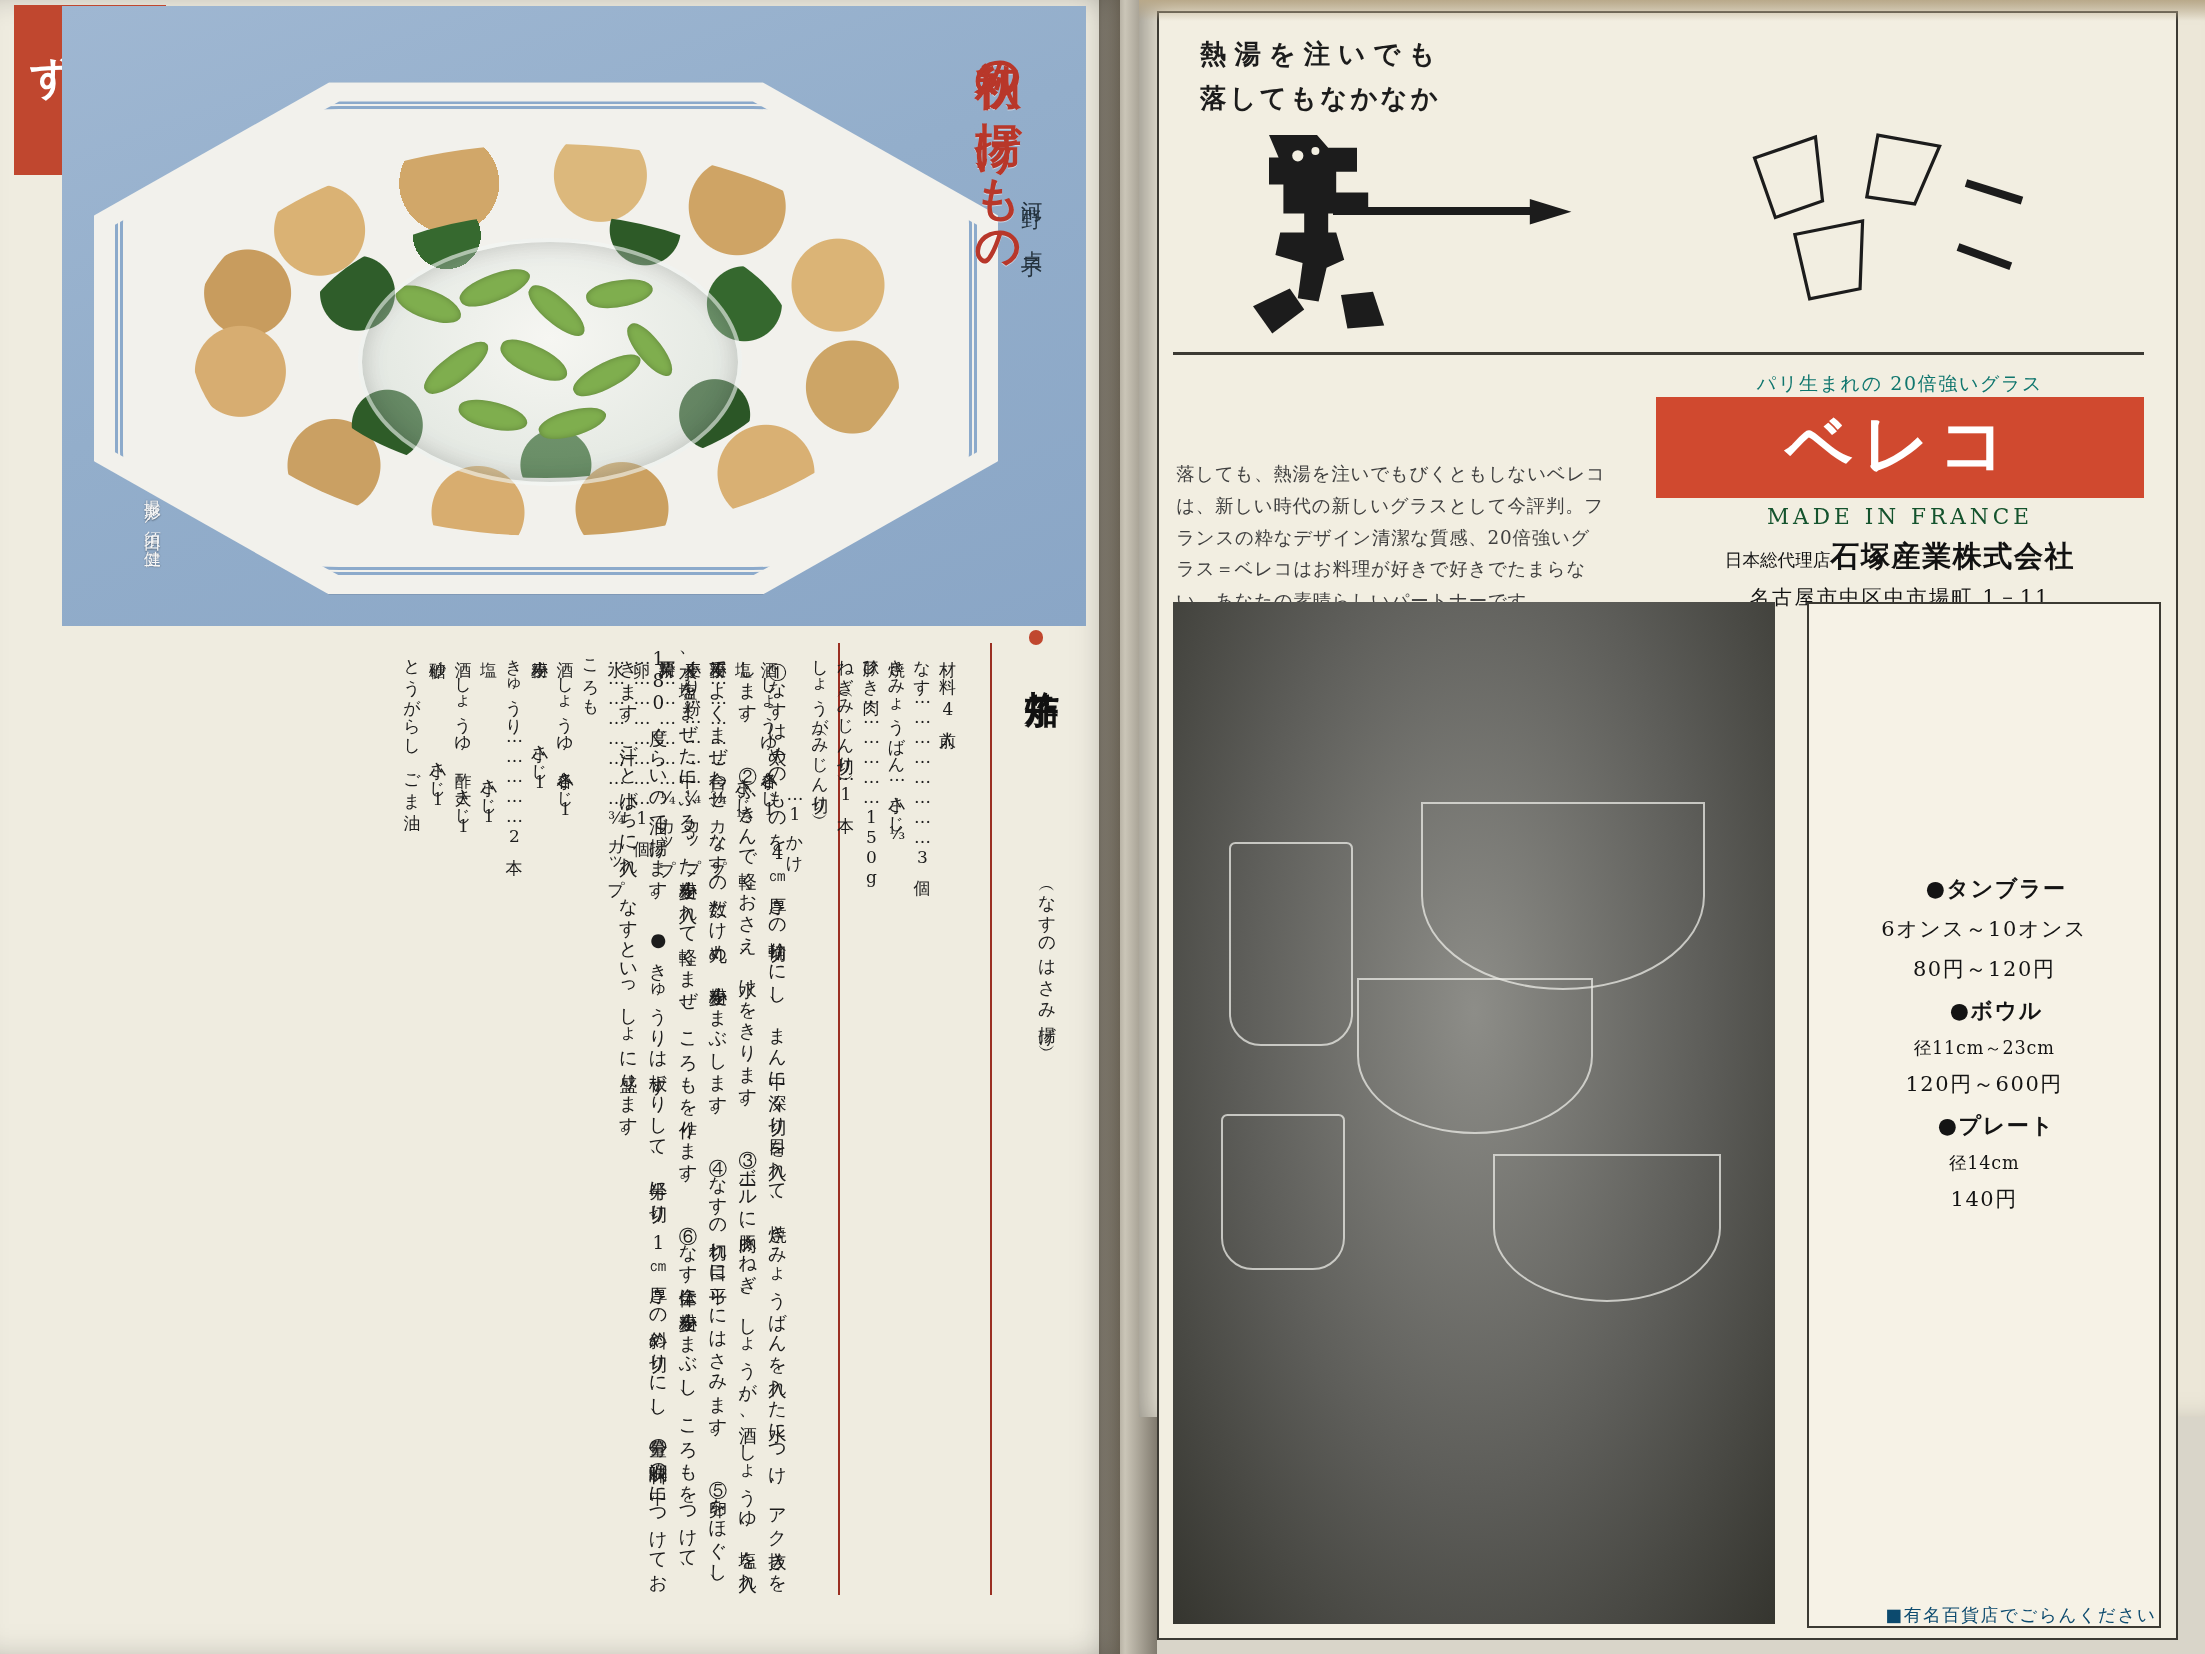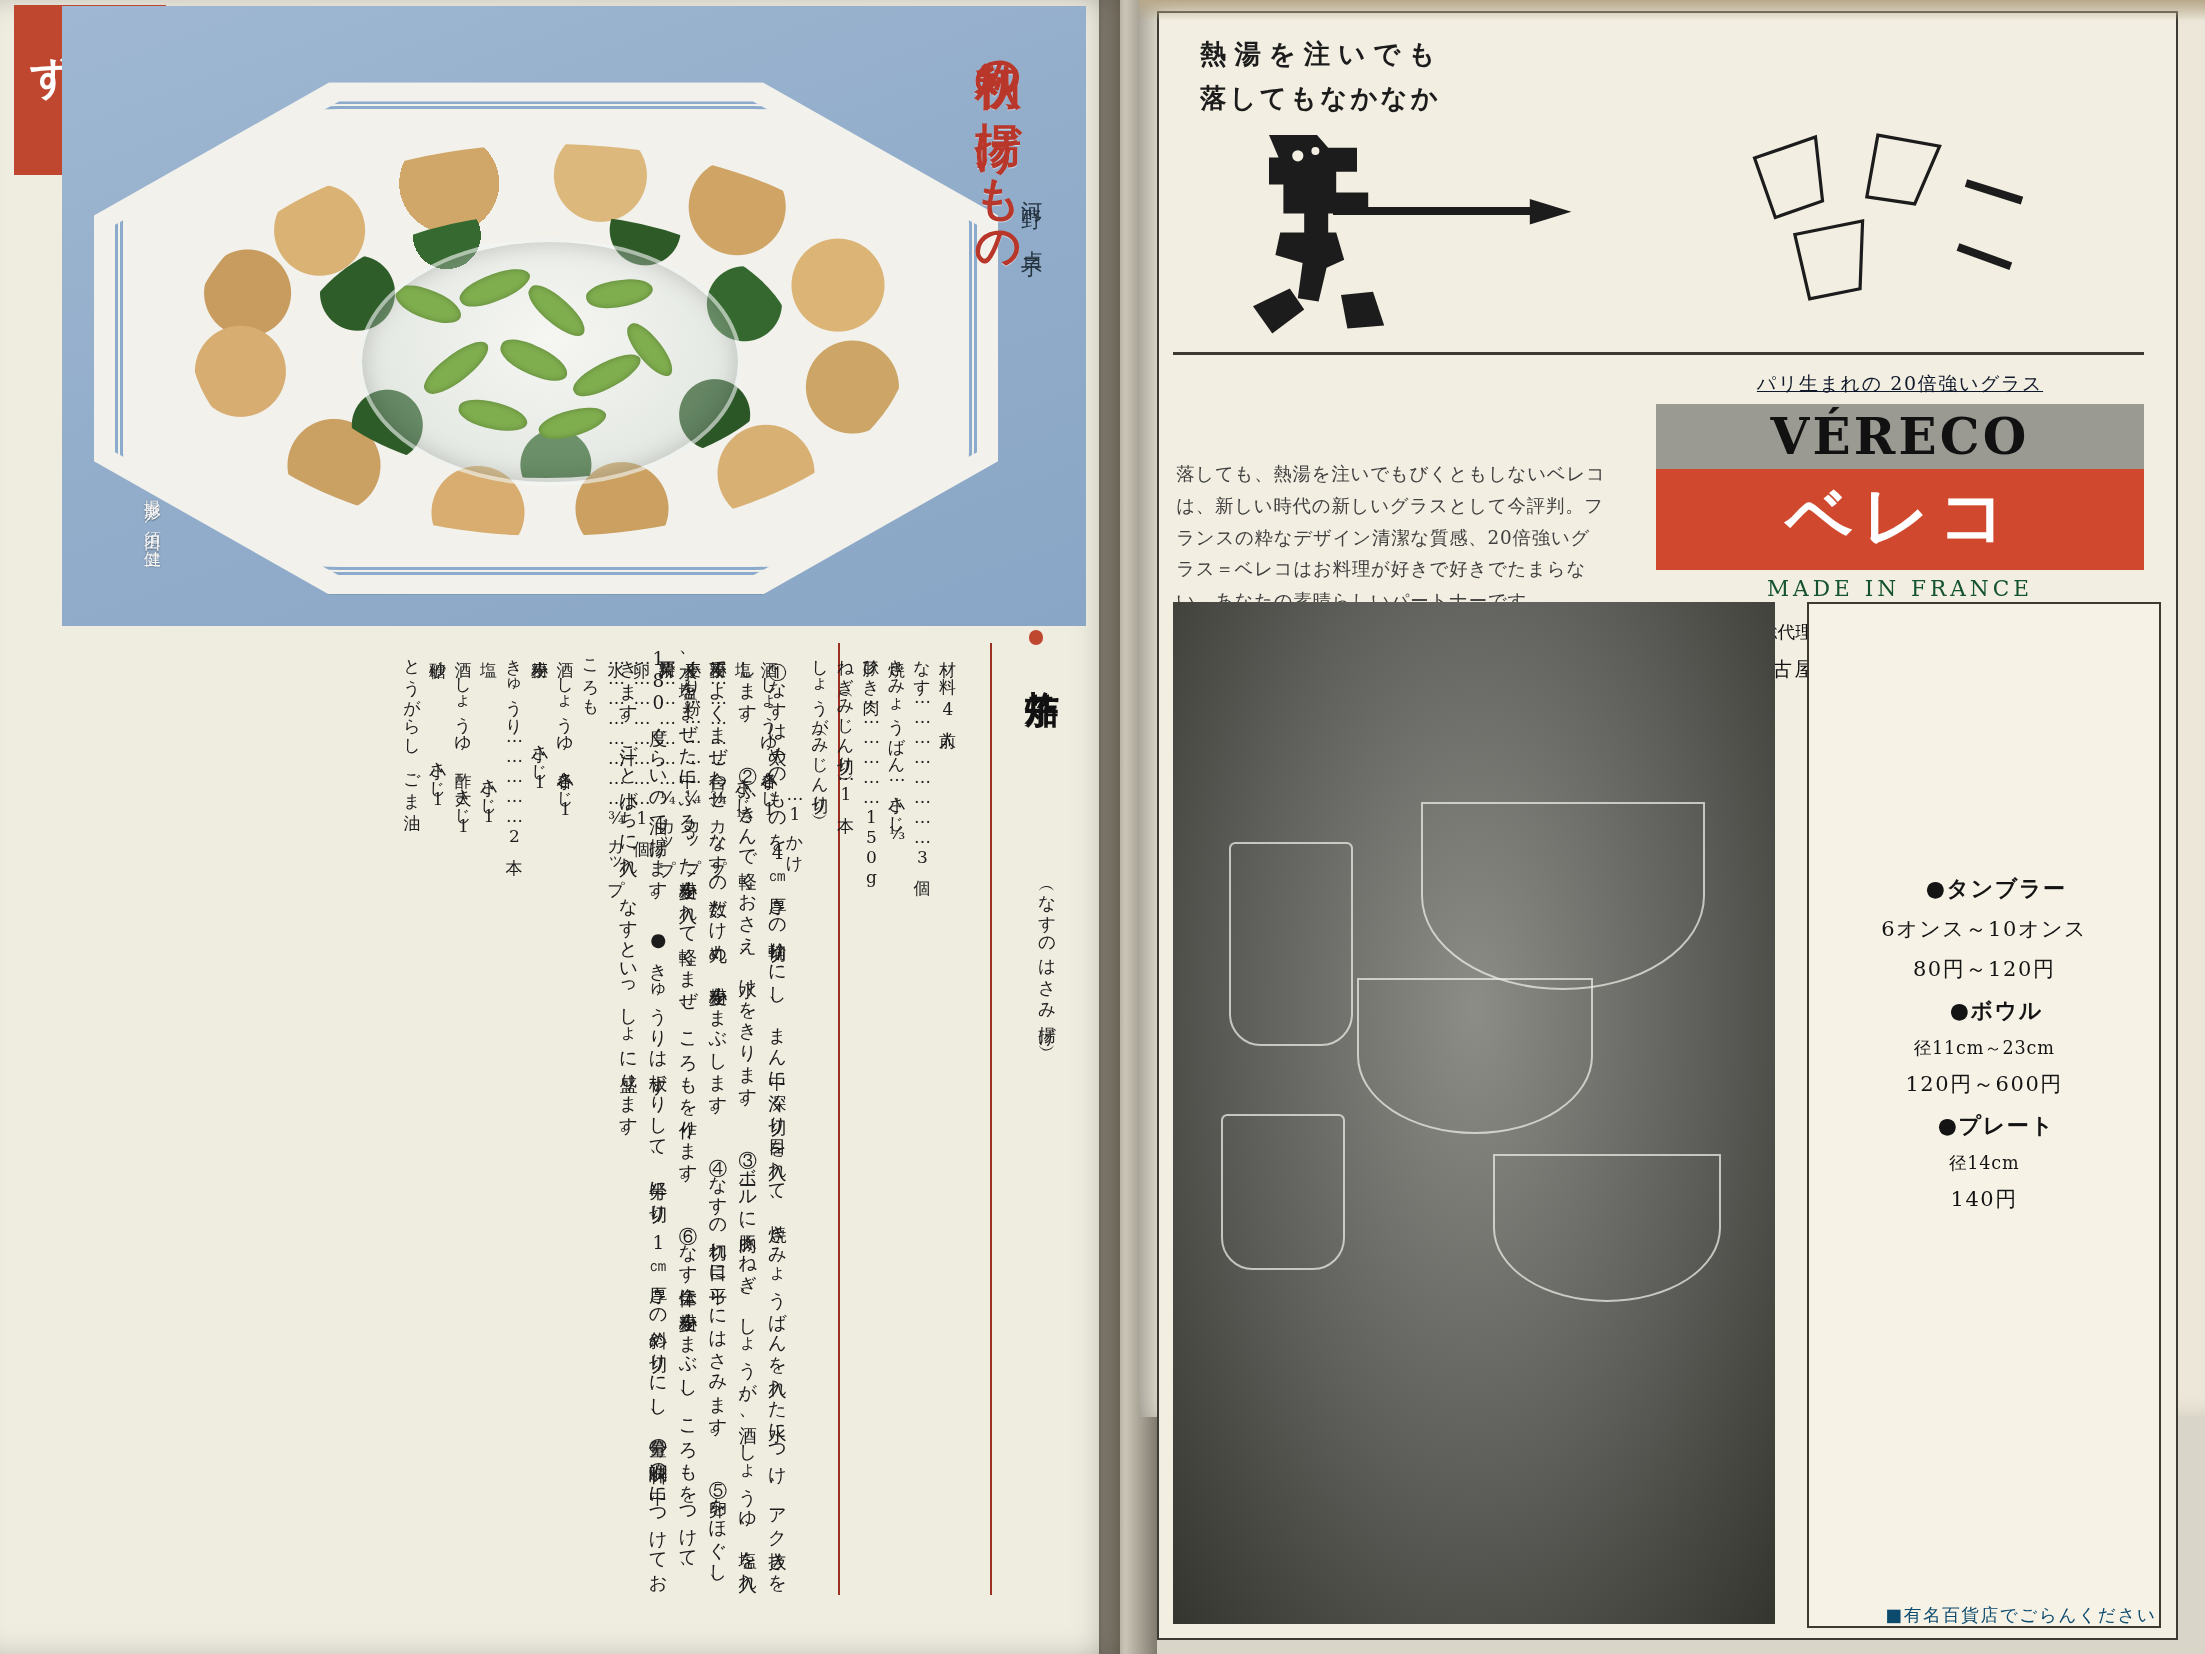--- a/index.html
+++ b/index.html
@@ -103,22 +103,22 @@
   .knight{position:absolute;left:48px;top:88px;width:376px;height:240px;}
   .glasses-ill{position:absolute;right:32px;top:104px;width:384px;height:184px;}
   .rule{position:absolute;left:14.4px;top:339px;width:971px;height:2.4px;background:#3c3a33;}
 
   .mid{position:absolute;left:14.4px;top:355px;width:971px;height:222px;}
   .mid h2{margin:0;font-size:33px;line-height:1.35;color:#111;font-weight:bold;
     font-family:"DejaVu Serif","Liberation Serif",serif;letter-spacing:1.6px;}
   .body-copy{position:absolute;left:3.2px;top:90px;width:432px;font-size:18.4px;line-height:1.72;
     color:#404040;font-family:"DejaVu Serif","Liberation Serif",serif;letter-spacing:0.8px;}
   .brandwrap{position:absolute;right:0;top:3.2px;width:488px;text-align:center;}
-  .brand-tag{font-size:19px;letter-spacing:1.6px;color:#0f172a;
-    font-family:"DejaVu Serif","Liberation Serif",serif;text-decoration:underline;}
+  .brand-tag{font-size:19px;letter-spacing:1.6px;color:#0f766e;
+    font-family:"DejaVu Serif","Liberation Serif",serif;}
   .brand-grey{margin-top:6.4px;background:#9a9a93;color:#111;font-size:50px;font-weight:bold;
     letter-spacing:3.2px;padding:3.2px 0;font-family:"DejaVu Serif","Liberation Serif",serif;}
   .brand-red{background:#d0492f;color:#fff;font-size:67px;font-weight:bold;letter-spacing:8px;
     padding:1.6px 0 8px;font-family:"DejaVu Serif","Liberation Serif",serif;}
   .made-in{margin-top:6.4px;font-size:21.6px;letter-spacing:4px;color:#14532d;
     font-family:"DejaVu Serif","Liberation Serif",serif;}
   .agent{margin-top:8px;font-size:17.6px;color:#111;font-family:"DejaVu Serif","Liberation Serif",serif;}
   .agent b{font-size:29px;letter-spacing:1.6px;}
   .agent .addr{display:block;margin-top:6.4px;font-size:20px;letter-spacing:2.4px;}
 
@@ -240,21 +240,20 @@
         </svg>
       </div>
 
       <div class="rule"></div>
 
       <div class="mid">
         <div class="body-copy">落しても、熱湯を注いでもびくともしないベレコは、新しい時代の新しいグラスとして今評判。フランスの粋なデザイン清潔な質感、20倍強いグラス＝ベレコはお料理が好きで好きでたまらない、あなたの素晴らしいパートナーです。</div>
 
         <div class="brandwrap">
           <div class="brand-tag">パリ生まれの 20倍強いグラス</div>
-          <div class="brand-grey">VÉRECO</div>
           <div class="brand-red">ベレコ</div>
           <div class="made-in">MADE IN FRANCE</div>
           <div class="agent">
             <span>日本総代理店</span><b>石塚産業株式会社</b>
             <span class="addr">名古屋市中区中市場町 1－11</span>
           </div>
         </div>
       </div>
 
       <div class="photo-bw">

